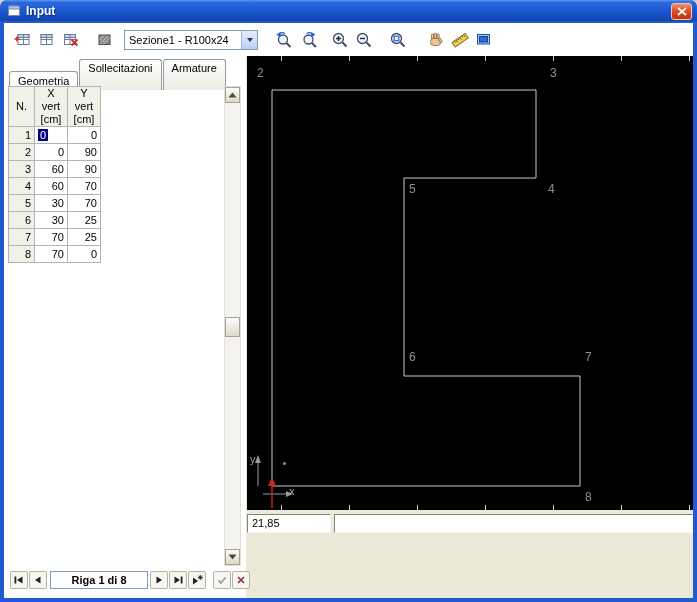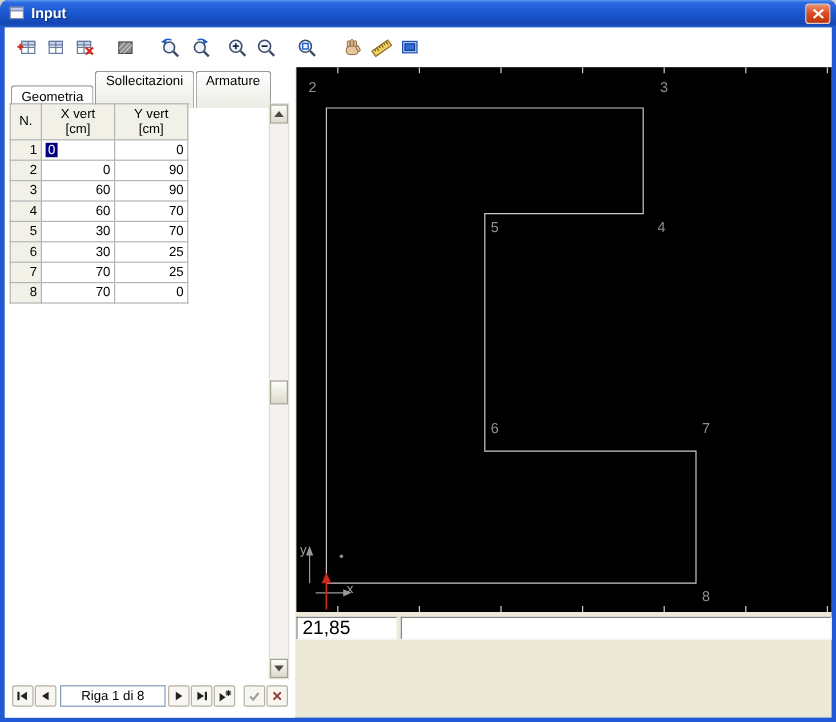--- a/index.html
+++ b/index.html
@@ -37,42 +37,42 @@
   .left-panel{ position:absolute; left:0; top:33px; width:242px; height:542px; background:#fff; }
   .tabs{ position:absolute; left:5px; top:3px; display:flex; align-items:flex-end; }
   .tab{ height:31px; line-height:16px; padding:0 8px; font-size:11px; background:linear-gradient(#fefefe,#ecebe4);
         border:1px solid #919b9c; border-bottom:none; border-radius:3px 3px 0 0; margin-right:1px; cursor:default; }
   .tab.active{ height:19px; line-height:19px; background:#fff; }
   .grid{ position:absolute; left:4px; top:30px; border-collapse:collapse; font-size:11px; }
   .grid td{ border:1px solid #b4b4b4; height:17px; padding:0 3px; background:#fff; }
   .grid td.h{ background:#f2f1e8; text-align:center; height:30px; line-height:13px; color:#000; }
   .grid td.rn{ background:#f2f1e8; text-align:right; width:26px; }
   .grid td.num{ text-align:right; }
-  .col-n{width:26px} .col-v{width:61px}
+  .col-n{width:26px} .col-v{width:33px}
   .sel{ background:#000080; color:#fff; padding:0 2px; }
   
   .sbar{ position:absolute; left:220px; top:30px; width:17px; height:480px; background:#f3f2ee; border:1px solid #e2e0d6; }
   .sbtn{ position:absolute; left:0; width:15px; height:16px; background:linear-gradient(#fdfdfb,#dcd9cc); border:1px solid #a6a292;
          display:flex; align-items:center; justify-content:center; }
   .sbtn.up{top:0} .sbtn.down{bottom:0}
   .sthumb{ position:absolute; left:0; top:230px; width:15px; height:20px; background:linear-gradient(#fdfdfb,#dcd9cc); border:1px solid #a6a292; }
   
   .nav{ position:absolute; left:6px; top:514px; height:19px; display:flex; align-items:center; }
   .nbtn{ width:18px; height:18px; border:1px solid #b5b1a4; background:#f7f6f1; border-radius:2px; margin-right:1px;
          display:flex; align-items:center; justify-content:center; padding:0; }
-  .rec{ width:88px; height:18px; border:1px solid #7f9db9; background:#fff; font-size:11px; text-align:center; line-height:17px; margin:16px 2px; }
+  .rec{ width:98px; height:18px; border:1px solid #7f9db9; background:#fff; font-size:11px; text-align:center; line-height:17px; margin:16px 2px;font-weight:bold; }
   .gap{width:6px}
   
   .canvas{ position:absolute; left:243px; top:33px; width:446px; height:454px; background:#000; overflow:hidden; }
   .vlabel{ position:absolute; color:#8f8f8f; font-size:12px; }
   .tick{ position:absolute; width:1px; height:5px; background:#cfcfcf; }
   .axis-label{ position:absolute; color:#a0a0a0; font-size:11px; }
   .odot{ position:absolute; left:36px; top:406px; width:3px; height:3px; border-radius:50%; background:#8f8f8f; }
   .statusbox{ position:absolute; height:19px; background:#fff; border:1px solid; border-color:#848484 #f4f4f4 #f4f4f4 #848484;
-              font-size:16px; line-height:17px; padding:0 4px; }
+              font-size:11px; line-height:17px; padding:0 4px; }
   .sb1{ left:243px; top:491px; width:84px; }
   .sb2{ left:330px; top:491px; width:359px; }
 </style>
 </head>
 <body>
 
 <div class="window">
 
   <div class="titlebar">
     <svg class="title-icon" width="14" height="14">
@@ -113,20 +113,26 @@
           <path d="M9.5,8.5 l6,6 M15.5,8.5 l-6,6" stroke="#d42a1e" stroke-width="1.8"></path>
         </svg>
       </button>
       <button class="tbtn ml10">
         <svg width="17" height="17">
           <rect x="3" y="4" width="11" height="9.5" fill="#8a8a8a" stroke="#4a4a4a"></rect>
           <path d="M4,13 l8,-8 M7,13.5 l7,-7 M3,9.5 l5,-5" stroke="#c9c9c9" stroke-width="0.9"></path>
         </svg>
       </button>
 
+      <div class="combo">
+        <span class="val">Sezione1 - R100x24</span>
+        <span class="arrowbox">
+            <span class="tri"></span>
+          </span>
+      </div>
 
       <button class="tbtn ml14">
         <svg width="18" height="18">
           <circle cx="8" cy="8.5" r="4.5" fill="#eef3fe" stroke="#3c4c66" stroke-width="1.3"></circle>
           <line x1="11.5" y1="12" x2="15.5" y2="16" stroke="#3c4c66" stroke-width="2"></line>
           <path d="M3,3.5 q3,-3 7,-1" stroke="#1b62d6" stroke-width="1.2" fill="none"></path>
           <polygon points="1.2,3.8 6,1.5 5.2,6" fill="#1b62d6"></polygon>
         </svg>
       </button>
       <button class="tbtn">

